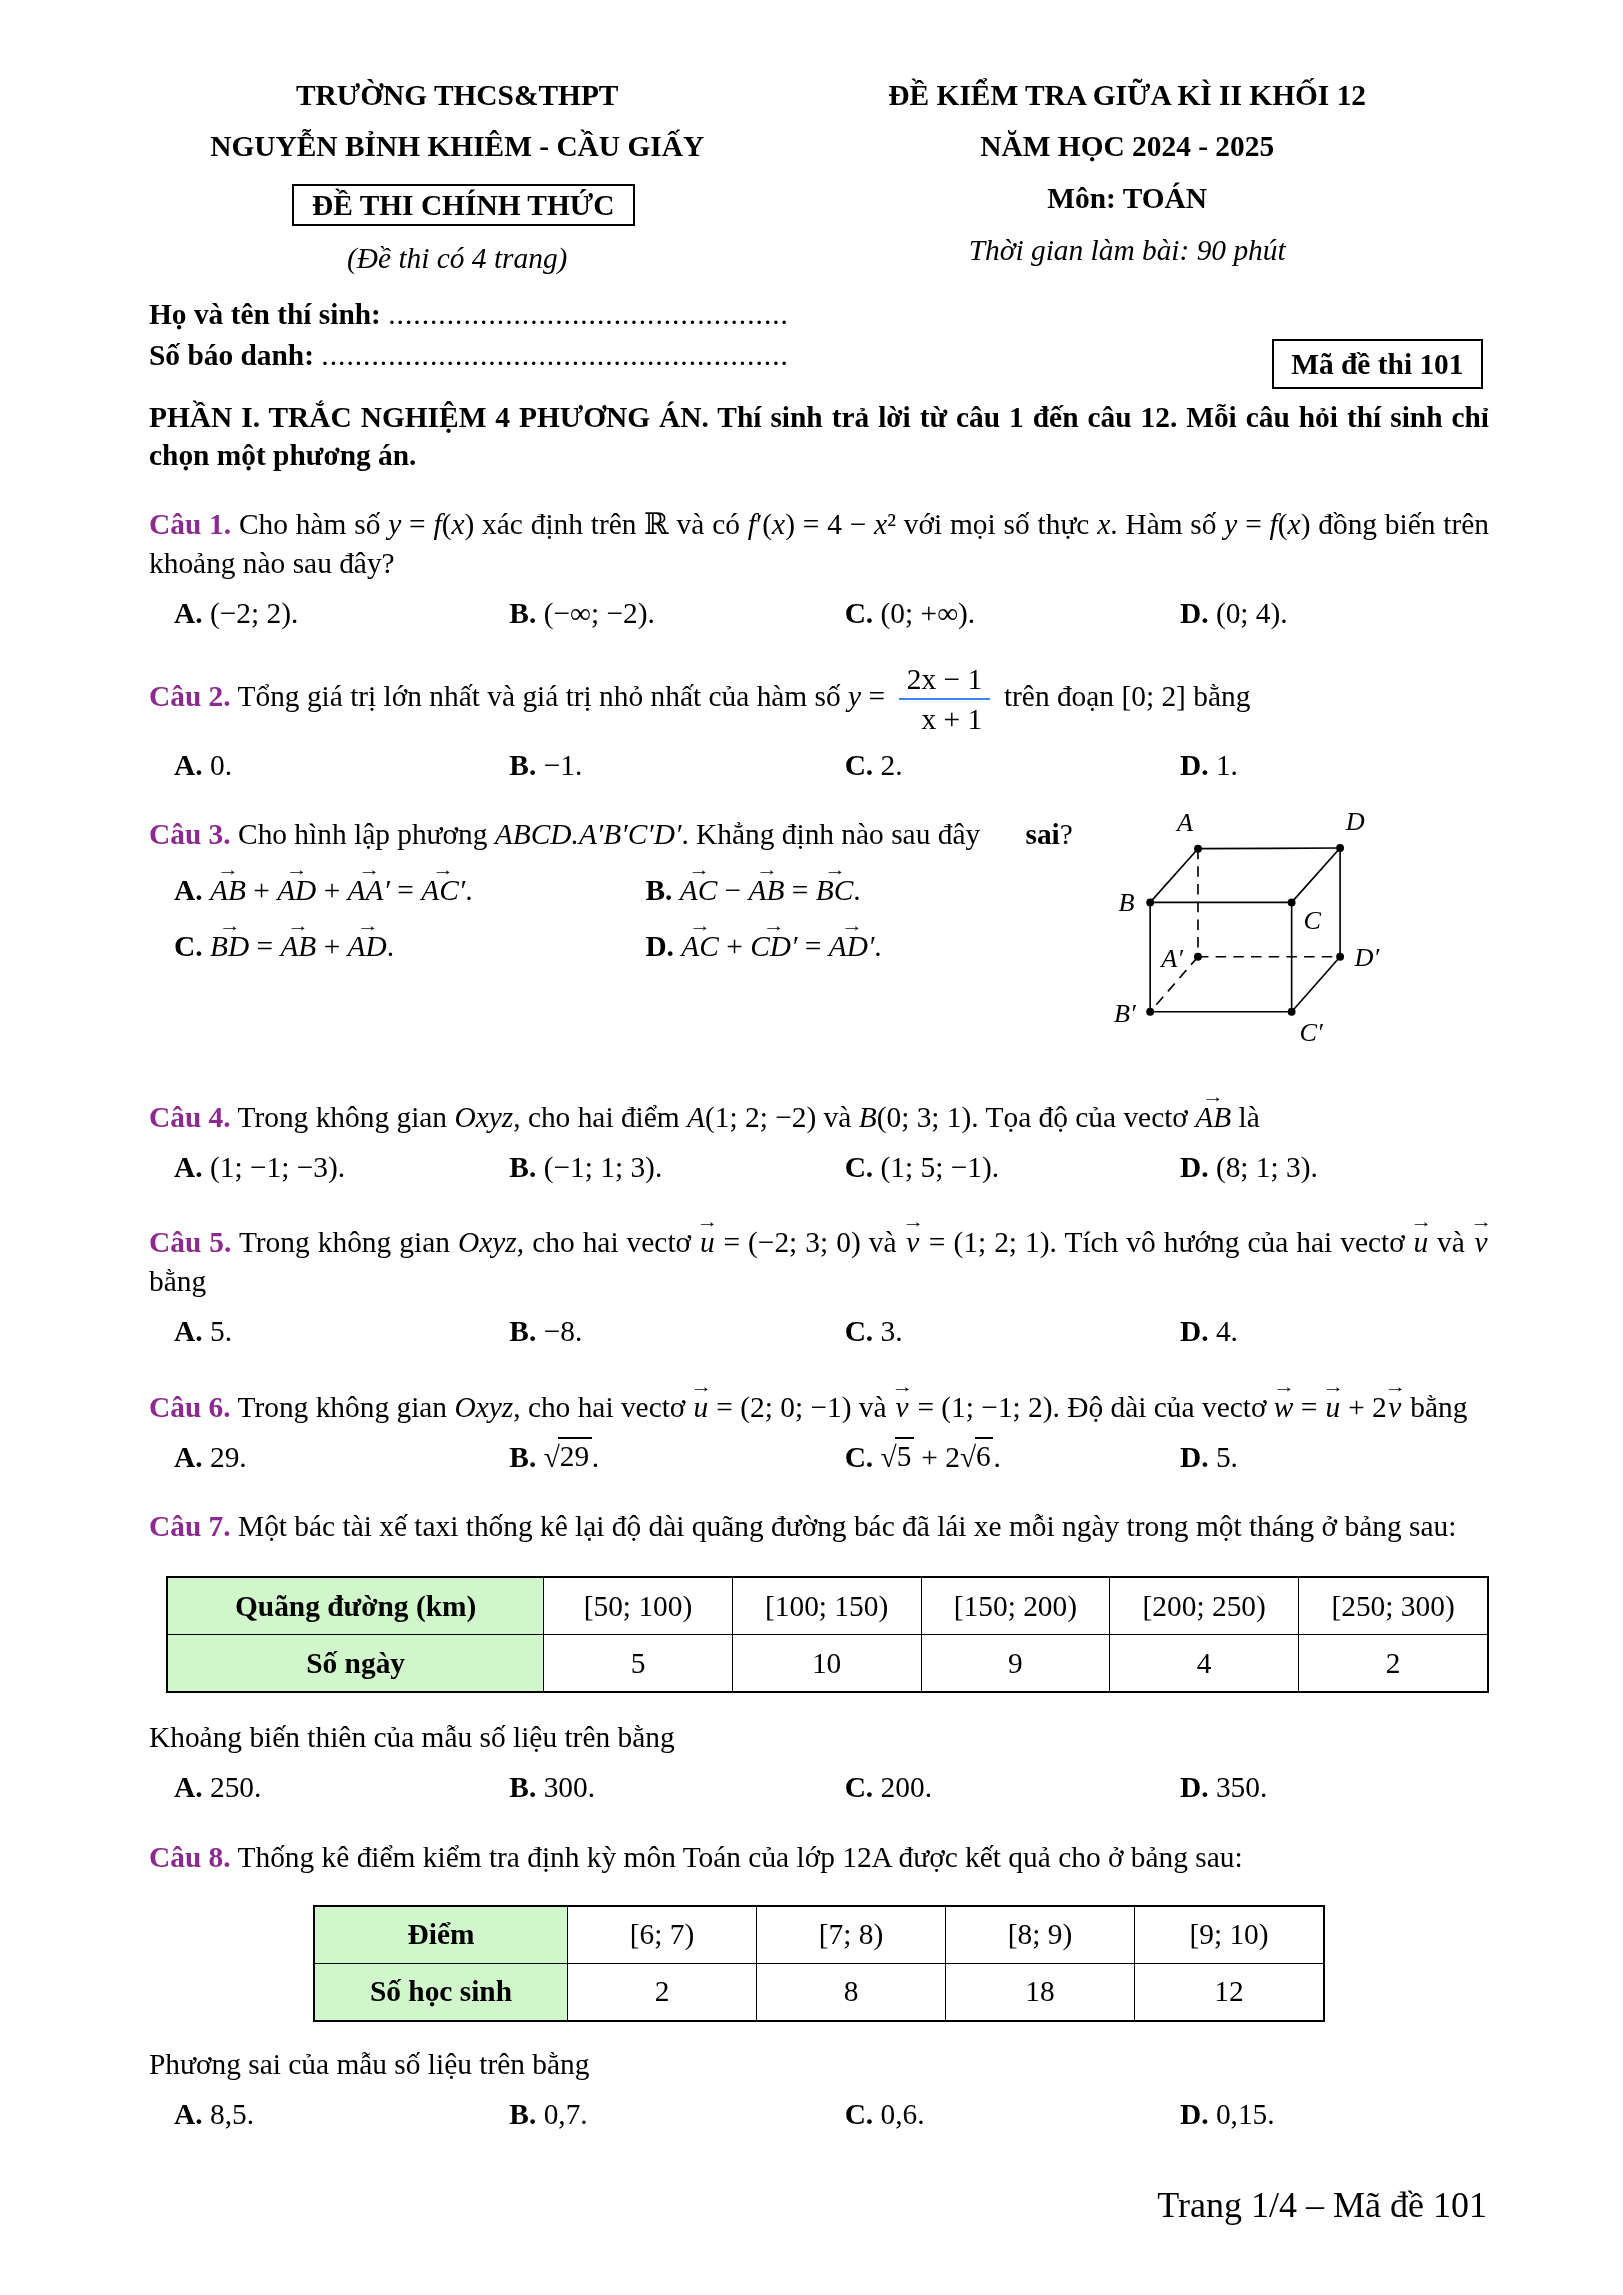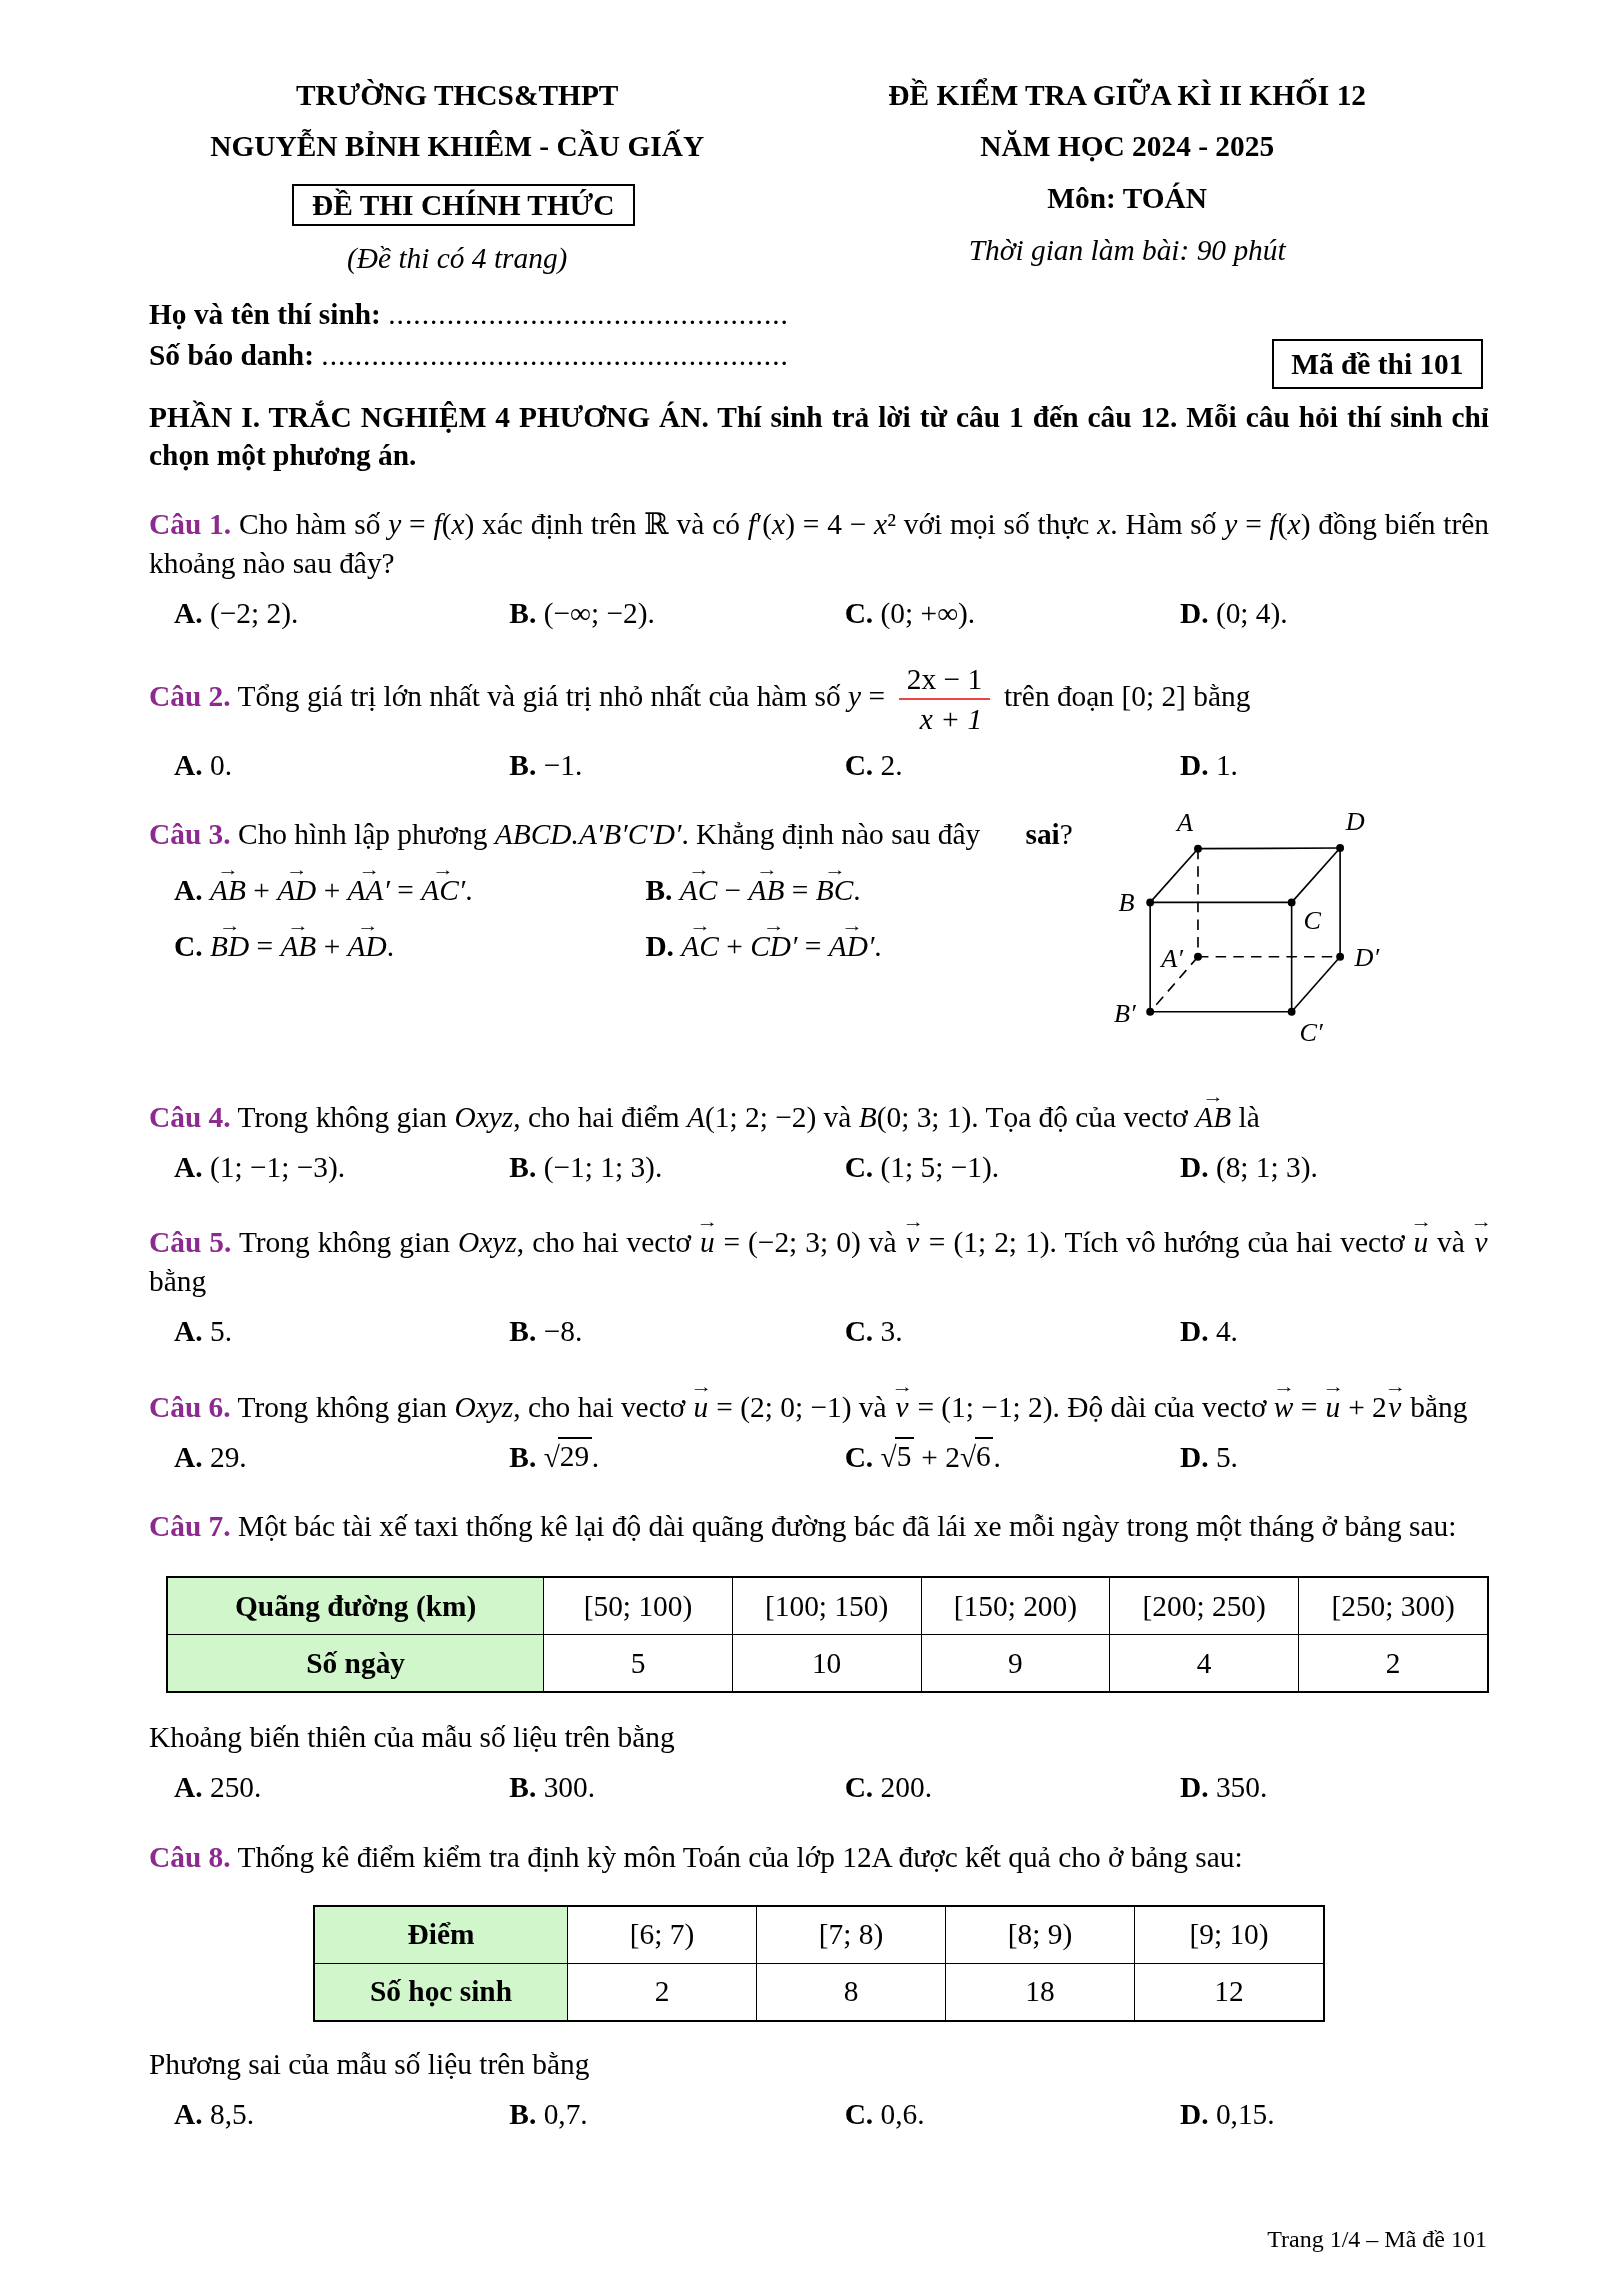--- a/index.html
+++ b/index.html
@@ -33,40 +33,40 @@
   .mi{font-style:italic;}
   .mb{font-weight:bold;font-style:normal;margin-left:38px;}
   .vec{display:inline-block;text-align:center;line-height:1;vertical-align:baseline;}
   .varr{display:block;font-size:0.55em;line-height:0.62;transform:scaleX(1.35);}
   .vb{font-style:italic;line-height:1.02;}
   .sqrt{white-space:nowrap;}
   .sqrt .rad{margin-right:-1.3px;}
   .sqrt .rod{border-top:2px solid #000;padding:1.3px 2.6px 0 1.3px;text-align:right;}
   .frac{display:inline-block;text-align:right;vertical-align:middle;margin:0 6.5px;line-height:1.1;}
   .frac .num{display:block;padding:0 7.9px 2.6px;}
-  .frac .den{display:block;border-top:2px solid #ef4444;padding:2.6px 7.9px 0;font-style:italic;}
+  .frac .den{display:block;border-top:2px solid #3b82f6;padding:2.6px 7.9px 0;}
   
   .dtable{border-collapse:collapse;border:2.6px solid #000;}
   .dtable td{border:1.3px solid #000;text-align:center;padding:6.5px 13px;height:43px;}
   .dtable td.gh{background:var(--tgreen);font-weight:bold;}
   .t1{margin:30px 0 25px 17px;}
   .t1 .gh1{width:363px;}
   .t1 .dc{width:167px;}
   .t2{margin:27.5px auto 23.6px auto;}
   .t2 .gh1{width:226px;}
   .t2 .dc{width:162px;}
   
   .fig{float:right;width:393px;margin:-22px -6.5px 3.9px 22px;}
   .fig svg{display:block;width:100%;height:auto;}
   .cube-line{stroke:#000;stroke-width:2.5;fill:none;}
   .cube-dash{stroke:#000;stroke-width:2.5;fill:none;stroke-dasharray:16 11;}
   .cube-dot{fill:#000;}
   .cube-lbl{font-family:"Liberation Serif","DejaVu Serif",serif;font-style:italic;font-size:40px;fill:#000;}
   
-  .footer{position:absolute;right:136px;bottom:44px;font-size:24px;line-height:1;}
+  .footer{position:absolute;right:136px;bottom:72px;font-size:36px;line-height:1;}
 </style>
 </head>
 <body>
 
 <div class="page">
 
   <div class="hdr">
     <div class="hcol">
       <div class="hline">TRƯỜNG THCS&amp;THPT</div>
       <div class="hline">NGUYỄN BỈNH KHIÊM - CẦU GIẤY</div>

